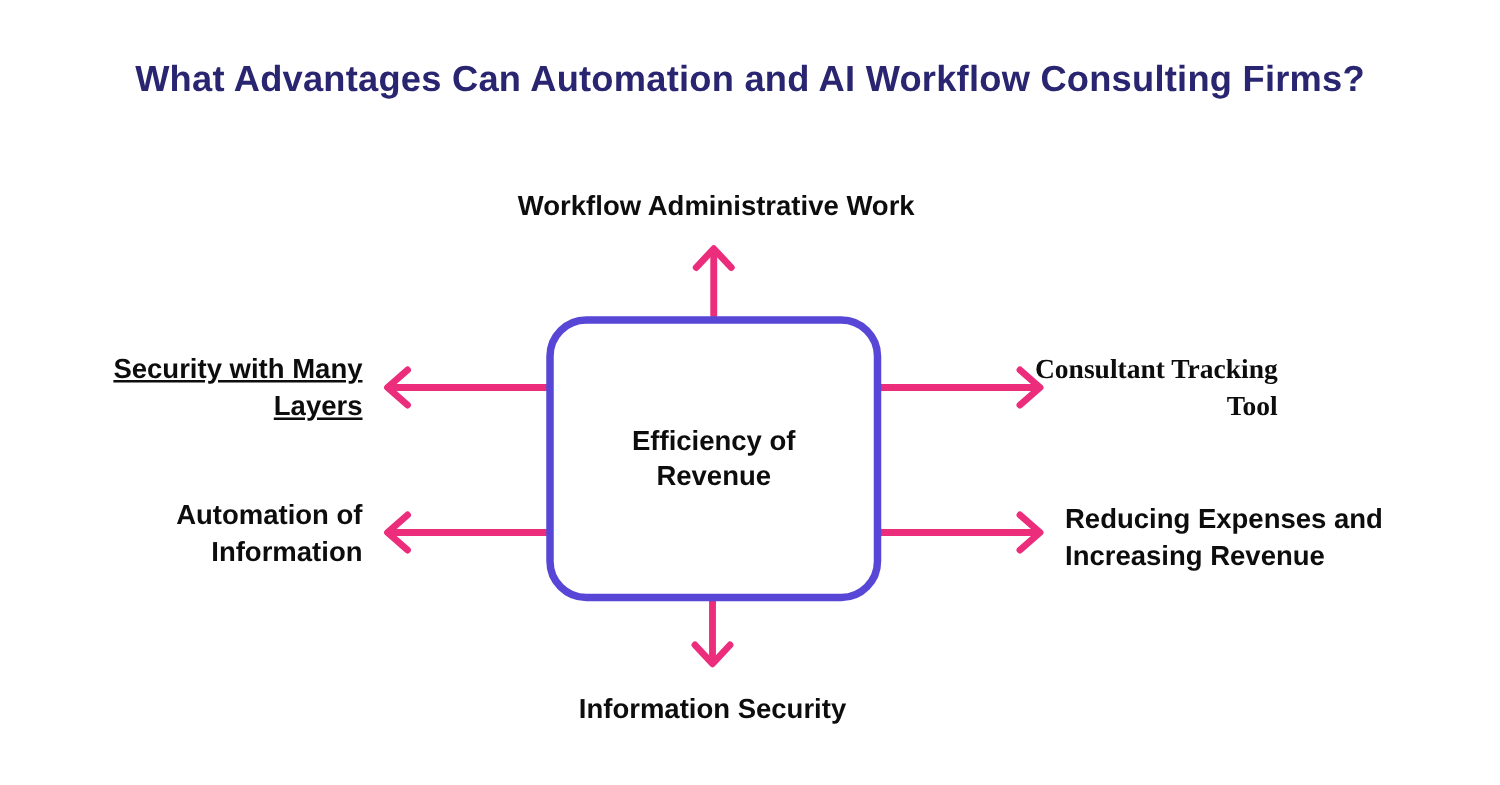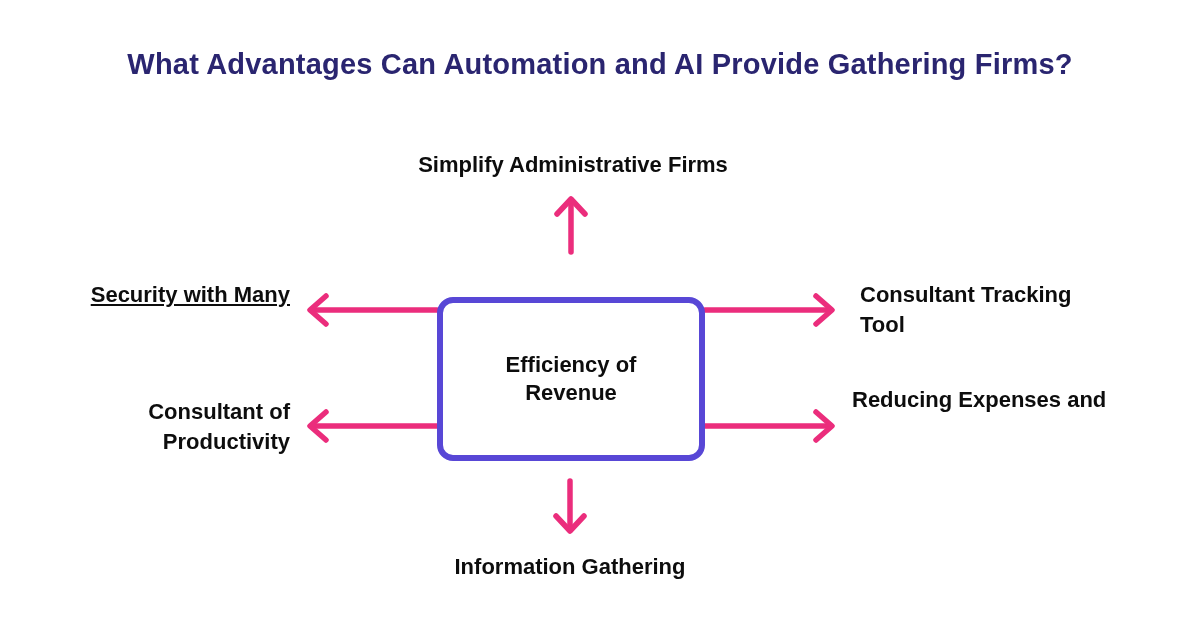--- a/index.html
+++ b/index.html
@@ -40,29 +40,28 @@
   .arrows-layer path {
     stroke: var(--arrow);
     stroke-width: 5.5;
     stroke-linecap: round;
     stroke-linejoin: round;
     fill: none;
   }
   .center-box {
     position: absolute;
     left: 437px; top: 253px;
-    width: 268px; height: 164px;
+    width: 268px; height: 228px;
     background: var(--center-fill);
     border: 6px solid var(--center-border);
-    border-radius: 16px;
+    border-radius: 32px;
     display: flex;
     align-items: center;
     justify-content: center;
     text-align: center;
-    margin-top: 44px;
   }
   .center-box .line,
   .node-label .line { display: block; }
   .center-text {
     font-size: 22px;
     line-height: 28px;
     font-weight: 700;
     color: var(--node-text);
   }
   .node-label {
@@ -70,29 +69,29 @@
     font-size: 22px;
     line-height: 30px;
     font-weight: 700;
     color: var(--node-text);
     white-space: nowrap;
   }
   .node-top    { left: 573px; top: 151px; transform: translateX(-50%); line-height: 28px; }
   .node-bottom { left: 570px; top: 553px; transform: translateX(-50%); line-height: 28px; }
   .node-left-top     { right: 910px; top: 280px; text-align: right; text-decoration: underline; }
   .node-left-bottom  { right: 910px; top: 397px; text-align: right; }
-  .node-right-top    { left: 860px;  top: 280px; text-align: left; }
-  .node-right-bottom { left: 852px;  top: 385px; text-align: left; }
+  .node-right-top    { left: 828px;  top: 280px; text-align: right; font-family: Liberation Serif, serif; }
+  .node-right-bottom { left: 852px;  top: 400px; text-align: left; }
 </style>
 </head>
 <body>
 
 <div class="canvas">
 
-  <h1 class="title">What Advantages Can Automation and AI Provide Gathering Firms?</h1>
+  <h1 class="title">What Advantages Can Automation and AI Workflow Consulting Firms?</h1>
 
   <svg class="arrows-layer" viewBox="0 0 1200 628" aria-hidden="true">
     <g>
       <path d="M571 252 L571 201"></path>
       <path d="M557 214 L571 199 L585 214"></path>
     </g>
     <g>
       <path d="M570 481 L570 529"></path>
       <path d="M556 516 L570 531 L584 516"></path>
     </g>
@@ -115,38 +114,40 @@
   </svg>
 
   <div class="center-box">
     <div class="center-text">
       <span class="line">Efficiency of</span>
       <span class="line">Revenue</span>
     </div>
   </div>
 
   <div class="node-label node-top">
-    <span class="line">Simplify Administrative Firms</span>
+    <span class="line">Workflow Administrative Work</span>
   </div>
 
   <div class="node-label node-left-top">
     <span class="line">Security with Many</span>
+    <span class="line">Layers</span>
   </div>
 
   <div class="node-label node-left-bottom">
-    <span class="line">Consultant of</span>
-    <span class="line">Productivity</span>
+    <span class="line">Automation of</span>
+    <span class="line">Information</span>
   </div>
 
   <div class="node-label node-right-top">
     <span class="line">Consultant Tracking</span>
     <span class="line">Tool</span>
   </div>
 
   <div class="node-label node-right-bottom">
     <span class="line">Reducing Expenses and</span>
+    <span class="line">Increasing Revenue</span>
   </div>
 
   <div class="node-label node-bottom">
-    <span class="line">Information Gathering</span>
+    <span class="line">Information Security</span>
   </div>
 
 </div>
 
 </body></html>

